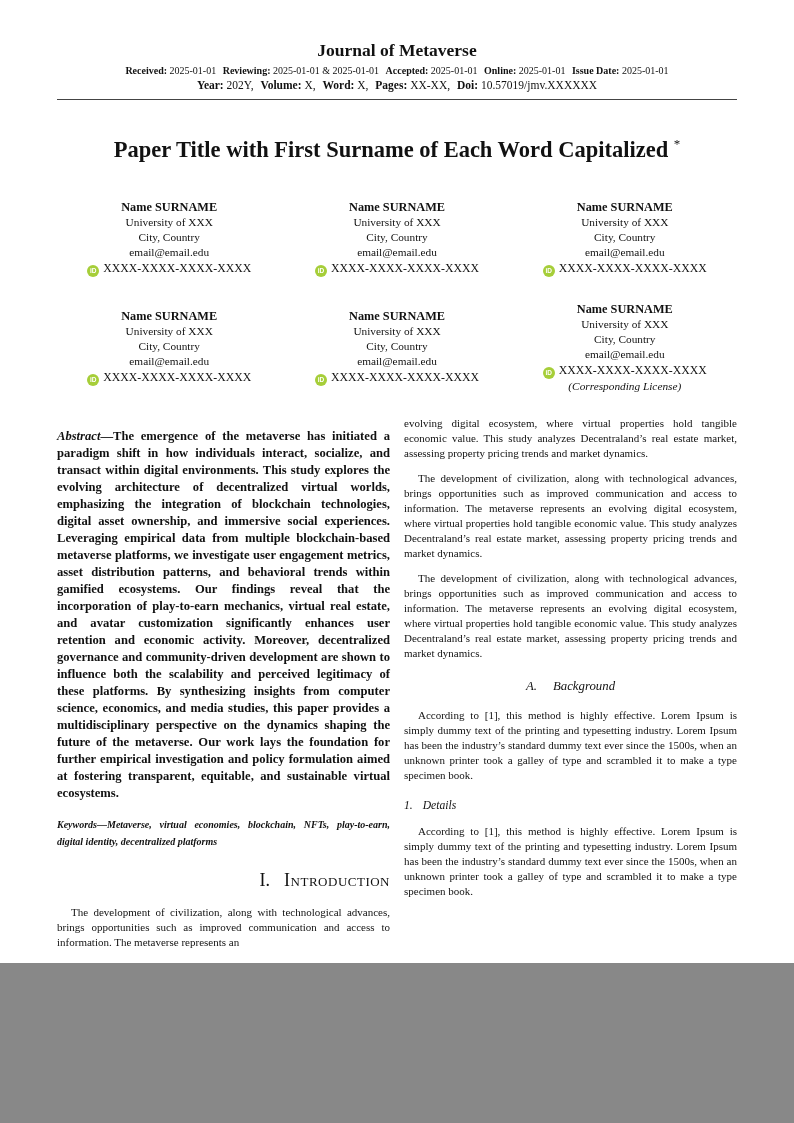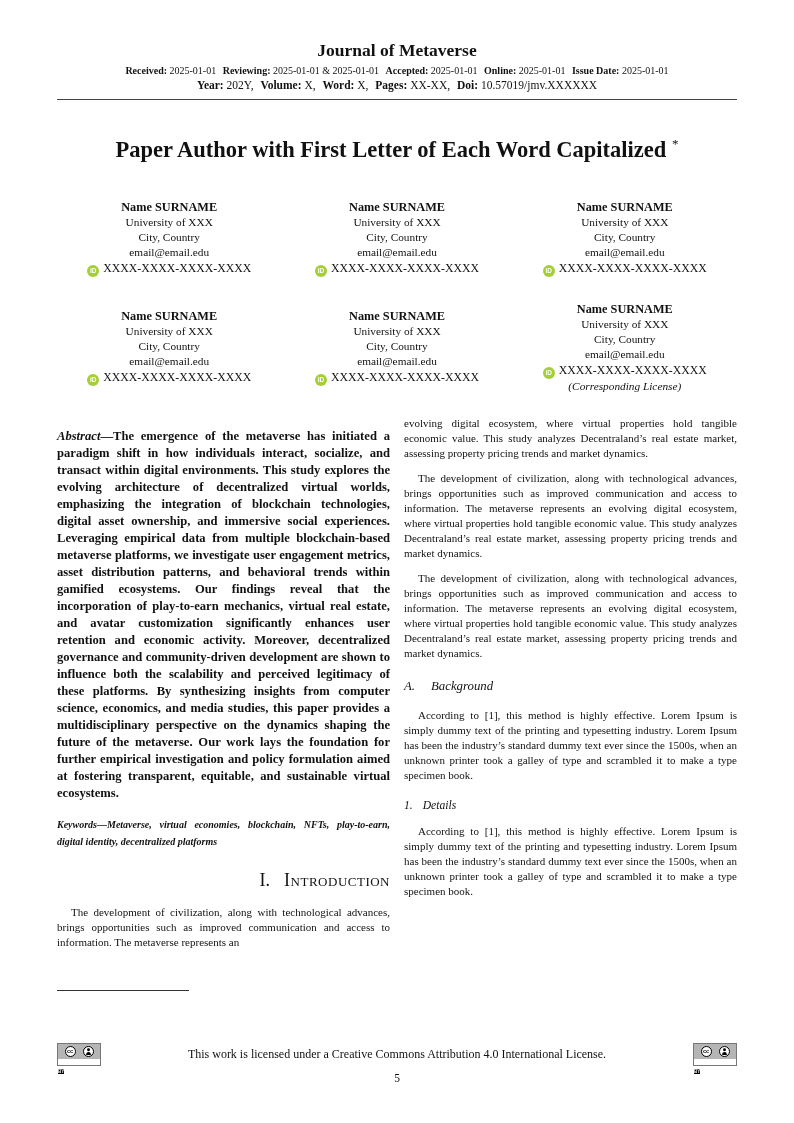--- a/index.html
+++ b/index.html
@@ -1,18 +1,18 @@
 <!DOCTYPE html>
 <html lang="en"><head>
 <meta charset="utf-8">
 <style>
   html,body{margin:0;padding:0;background:#888;}
   .page{
     position:relative;
-    width:794px;height:1123px;
+    width:794px;height:963px;
     margin:0 auto;
     background:#ffffff;
     font-family:"Liberation Serif","DejaVu Serif",serif;
     color:#111;
     overflow:hidden;
     box-sizing:border-box;
   }
   .content{padding:0 57px;}
   
   .hdr{padding-top:40px;text-align:center;border-bottom:0;}
@@ -42,21 +42,21 @@
   .a-note{font-style:italic;font-size:11.3px;line-height:15px;}
   
   .cols{display:flex;gap:14px;margin-top:22px;}
   .col{width:333px;text-align:justify;}
   .abs{font-size:12.6px;font-weight:bold;line-height:17px;}
   .abs .lbl{font-style:italic;}
   .kw{font-size:10px;font-weight:bold;font-style:italic;line-height:17px;margin-top:14px;}
   .sec-head{text-align:right;font-size:18px;margin:20px 0 14px 0;}
   .sec-head .num{margin-right:14px;}
   .sec-head .ttl{font-variant:small-caps;letter-spacing:.5px;}
-  .sub-head{font-size:12.8px;font-style:italic;margin:18px 0 14px 0;text-align:left;}
+  .sub-head{font-size:12.8px;font-style:italic;margin:18px 0 14px 0;text-align:center;}
   .sub-head .num{margin-right:16px;font-style:italic;}
   .subsub-head{font-size:11.6px;font-style:italic;margin:16px 0 12px 0;text-align:left;}
   .subsub-head .num{margin-right:10px;}
   .para{font-size:11px;line-height:15px;margin:0 0 10px 0;}
   .para.indent{text-indent:14px;}
   
   .footnote{position:absolute;left:57px;top:990px;width:680px;font-size:9.8px;line-height:13.5px;text-align:left;}
   .footnote .rule{width:132px;border-top:1px solid #333;margin-bottom:3px;}
   .footnote .fn-ind{display:inline-block;width:12px;}
   .footnote b{font-weight:bold;}
@@ -92,21 +92,21 @@
       <span class="meta-pair"><b>Word:</b> <span>X,</span></span>
       <span class="meta-pair"><b>Pages:</b> <span>XX-XX,</span></span>
       <span class="meta-pair"><b>Doi:</b> <span>10.57019/jmv.XXXXXX</span></span>
     </div>
   </div>
   <div class="hdr-rule"></div>
 
   <div class="content">
 
     <div class="paper-title">
-      <span>Paper Author with First Letter of Each Word Capitalized</span>
+      <span>Paper Title with First Surname of Each Word Capitalized</span>
       <sup>*</sup>
     </div>
 
     <div class="authors">
       <div class="author-row">
         <div class="author">
           <div class="a-name">Name SURNAME</div>
           <div class="a-it">University of XXX</div>
           <div class="a-it">City, Country</div>
           <div class="a-it">email@email.edu</div>

